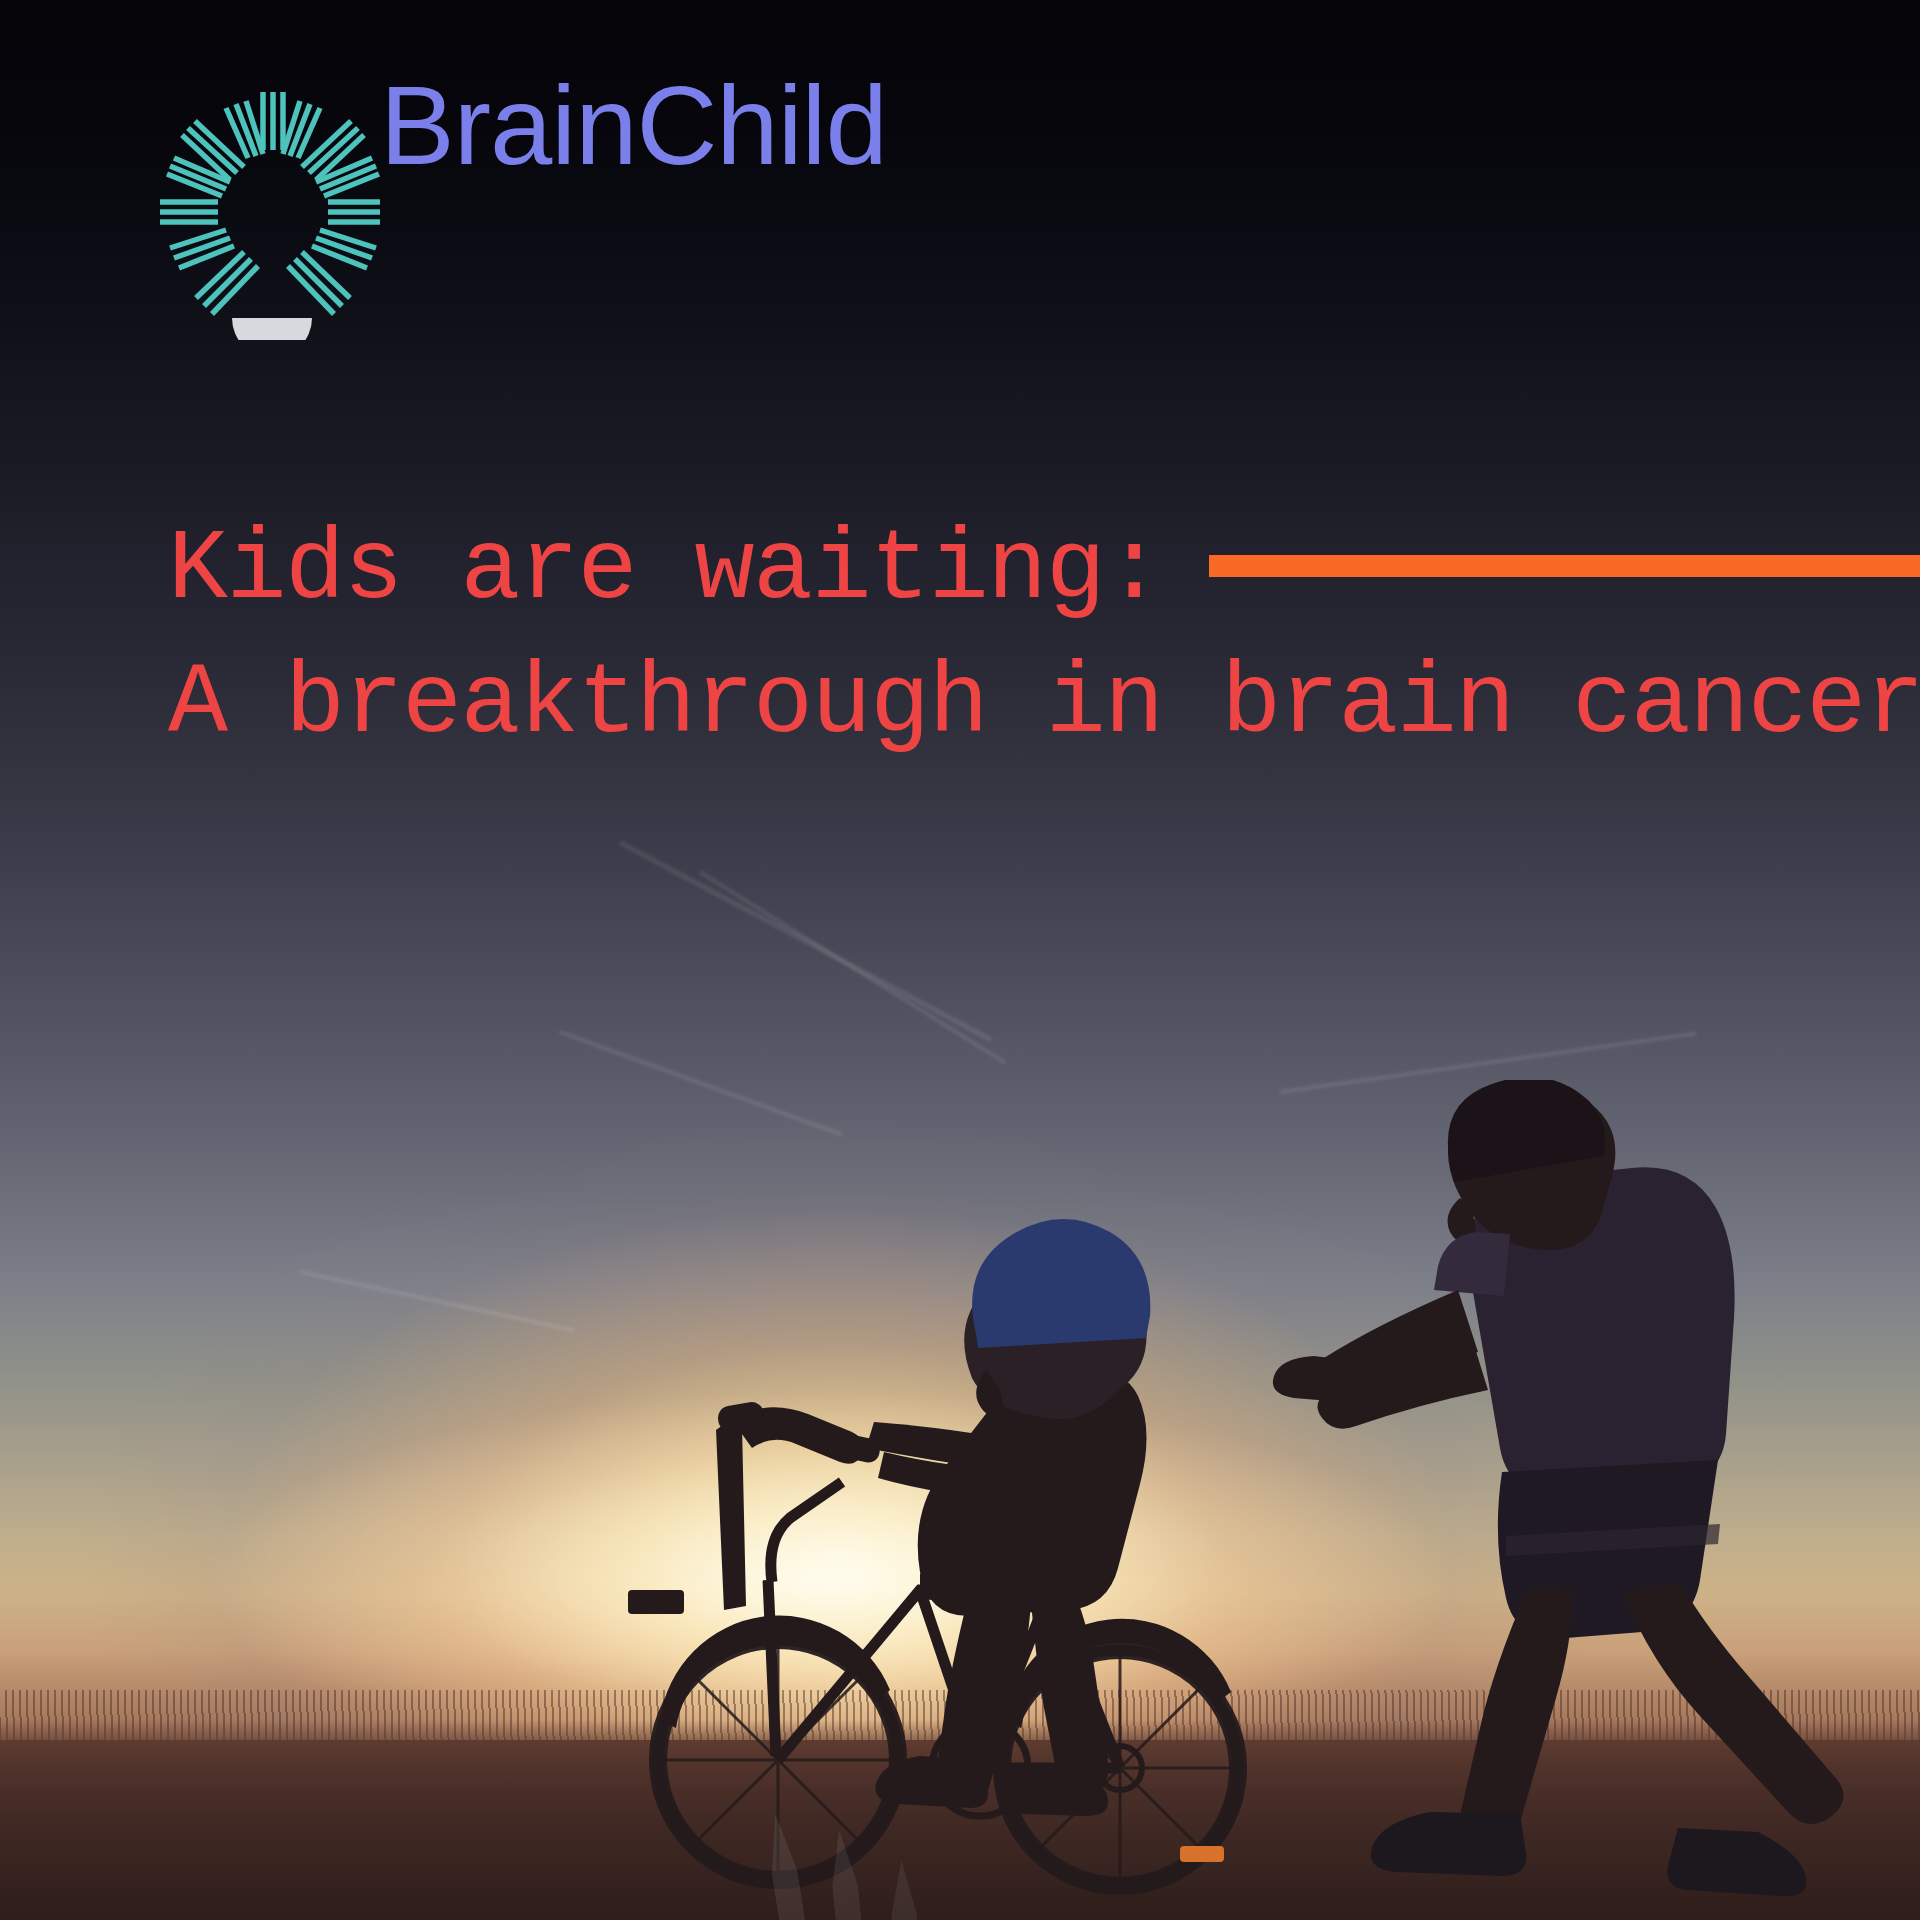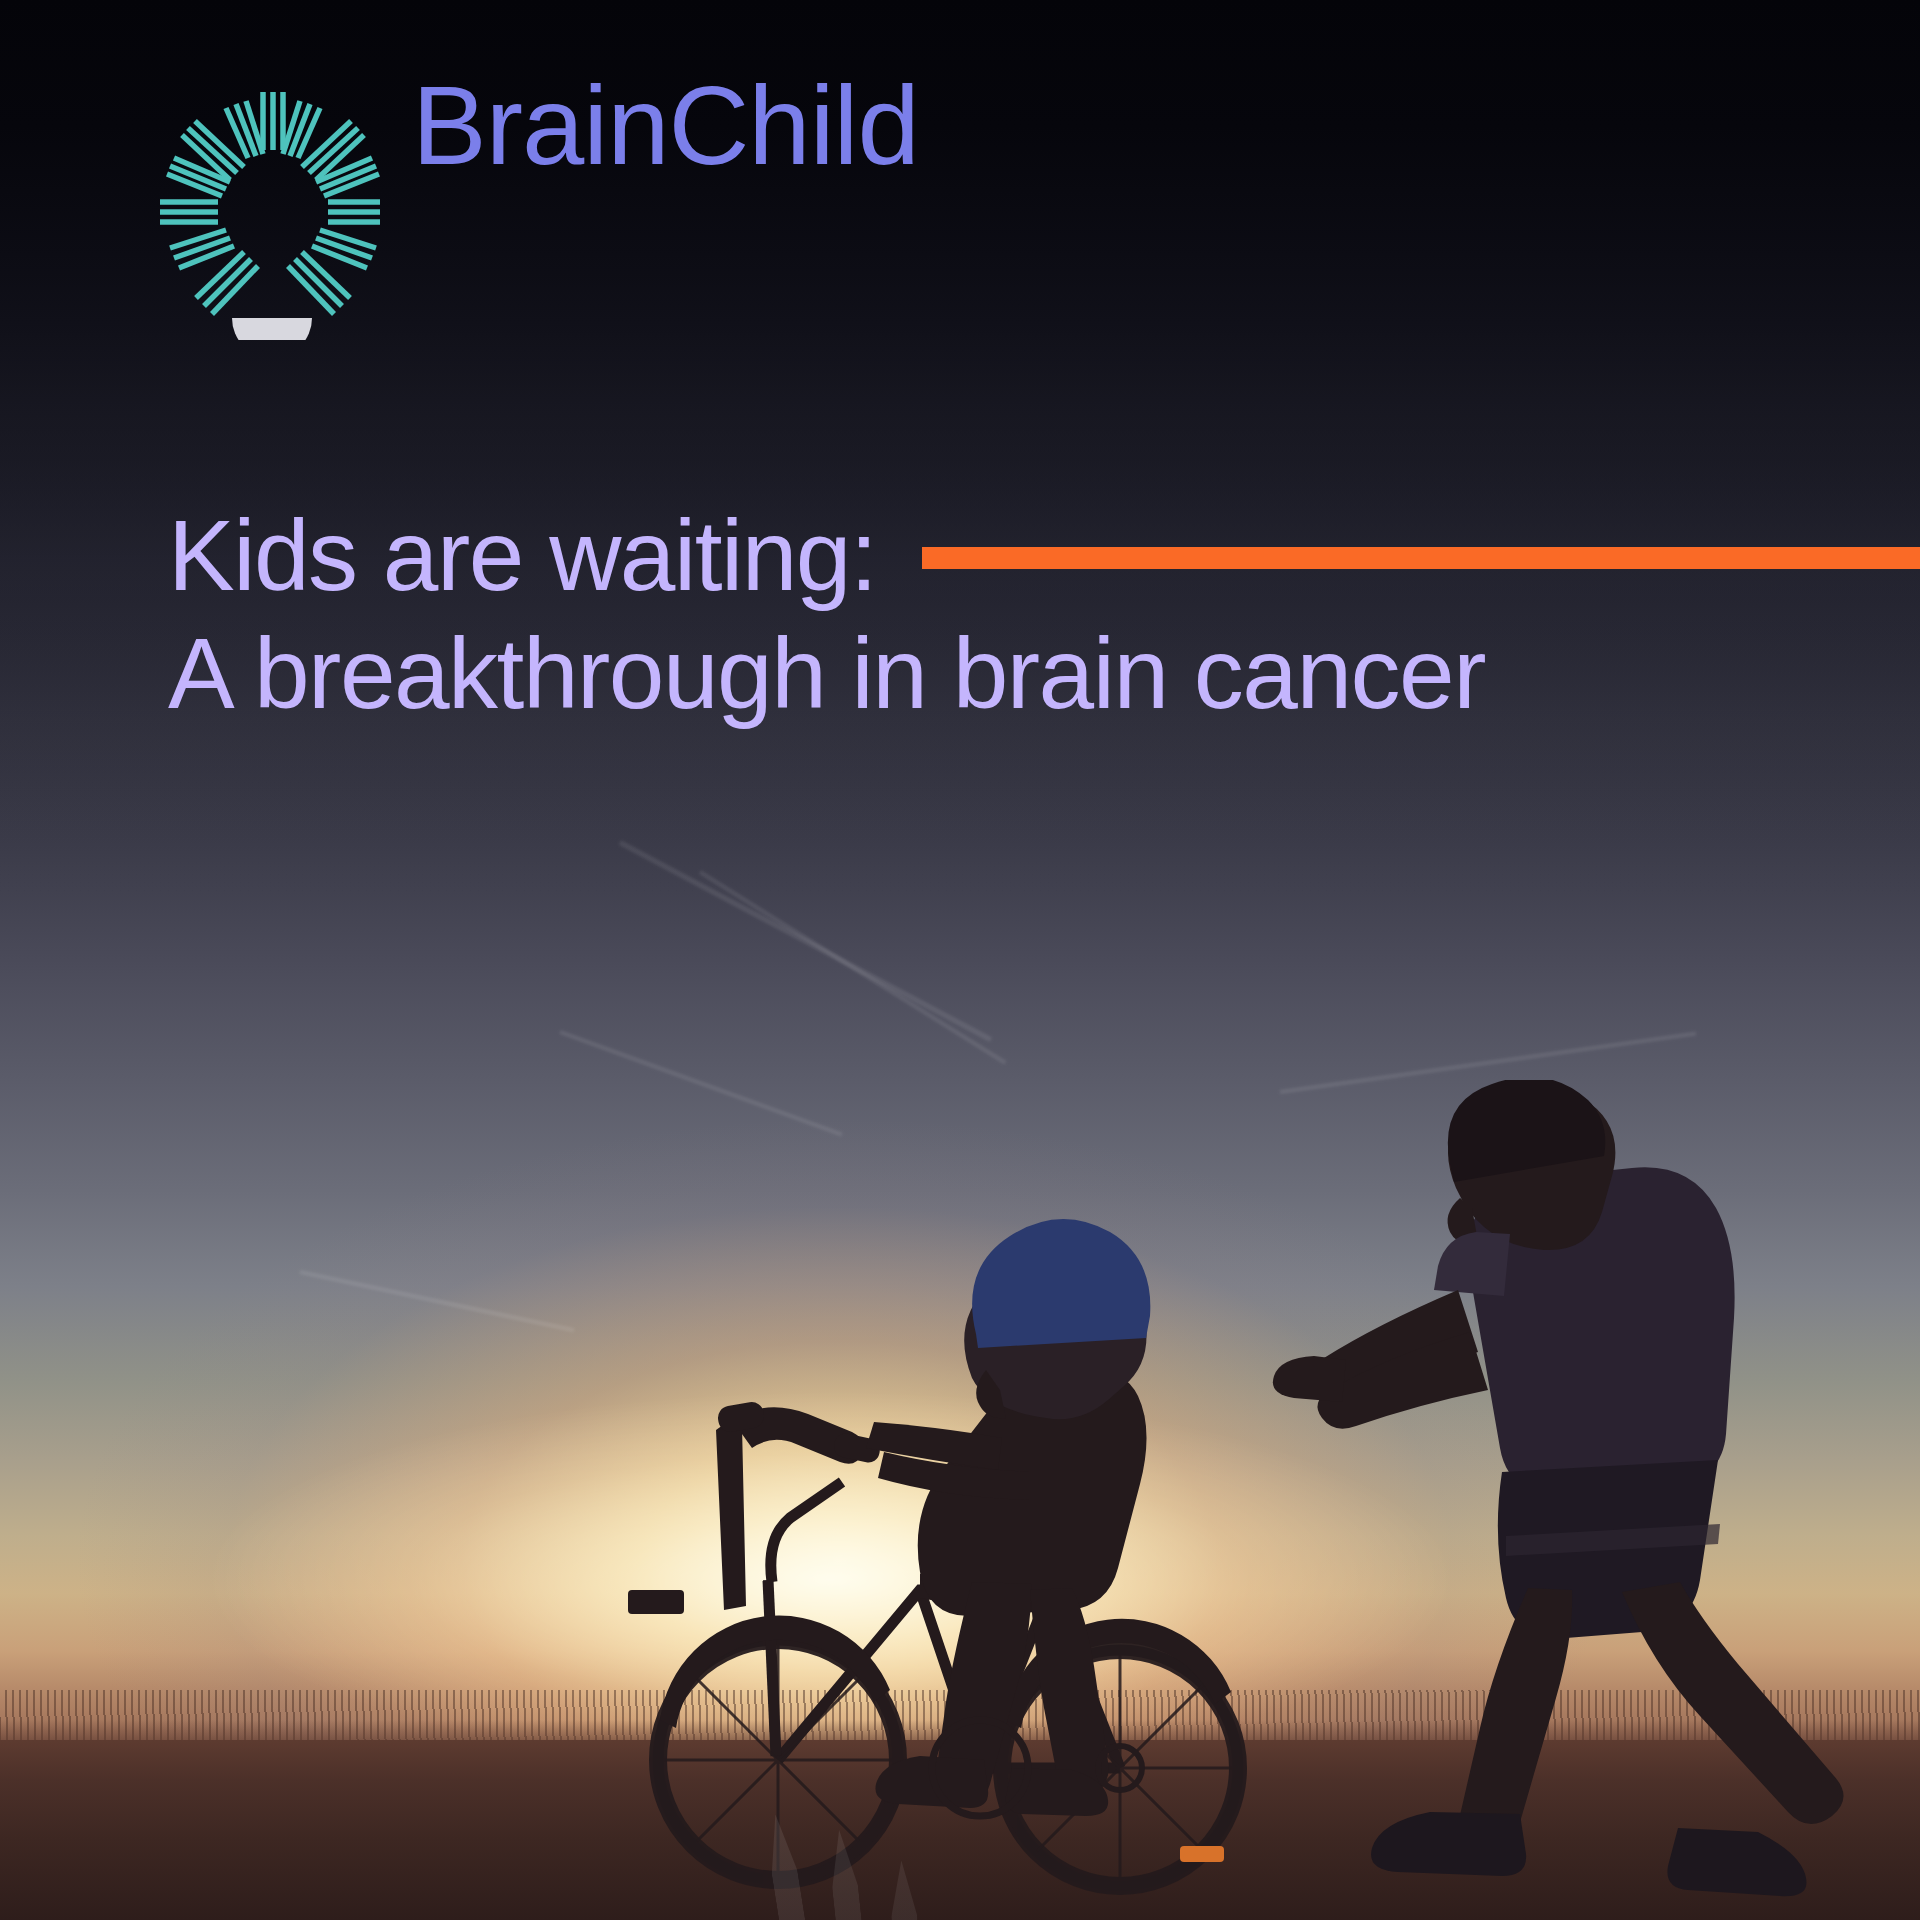--- a/index.html
+++ b/index.html
@@ -142,21 +142,20 @@
     display: flex;
     align-items: flex-start;
   }
   .logo-mark {
     width: 220px; height: 250px;
     position: relative;
     flex: none;
     margin-top: 2px;
   }
   .logo-words {
-    margin-left: 32px;
     margin-top: -16px;
   }
   .wordmark-line {
     font-size: 112px;
     line-height: 0.96;
     font-weight: 300;
     letter-spacing: -1px;
     font-family: "Liberation Sans", sans-serif;
   }
   .wordmark-1 { color: #7b7fea; }
@@ -166,27 +165,28 @@
   .headline {
     position: absolute;
     left: 168px; top: 496px;
     width: 1760px;
   }
   .headline-row {
     display: flex;
     align-items: center;
   }
   .headline-text {
-    color: #c4b5fd;
+    color: #ef4444;
     font-size: 100px;
     font-weight: 300;
     line-height: 1.18;
     letter-spacing: -1.5px;
     white-space: nowrap;
-    font-family: Liberation Sans, sans-serif;
+    font-family: Liberation Mono, monospace;
+    margin-top: 16px;
   }
   .accent-bar {
     height: 22px;
     background: #fa6a26;
     flex: 1 1 auto;
     margin-left: 46px;
     margin-right: -168px;
     margin-top: 6px;
   }
 </style>

